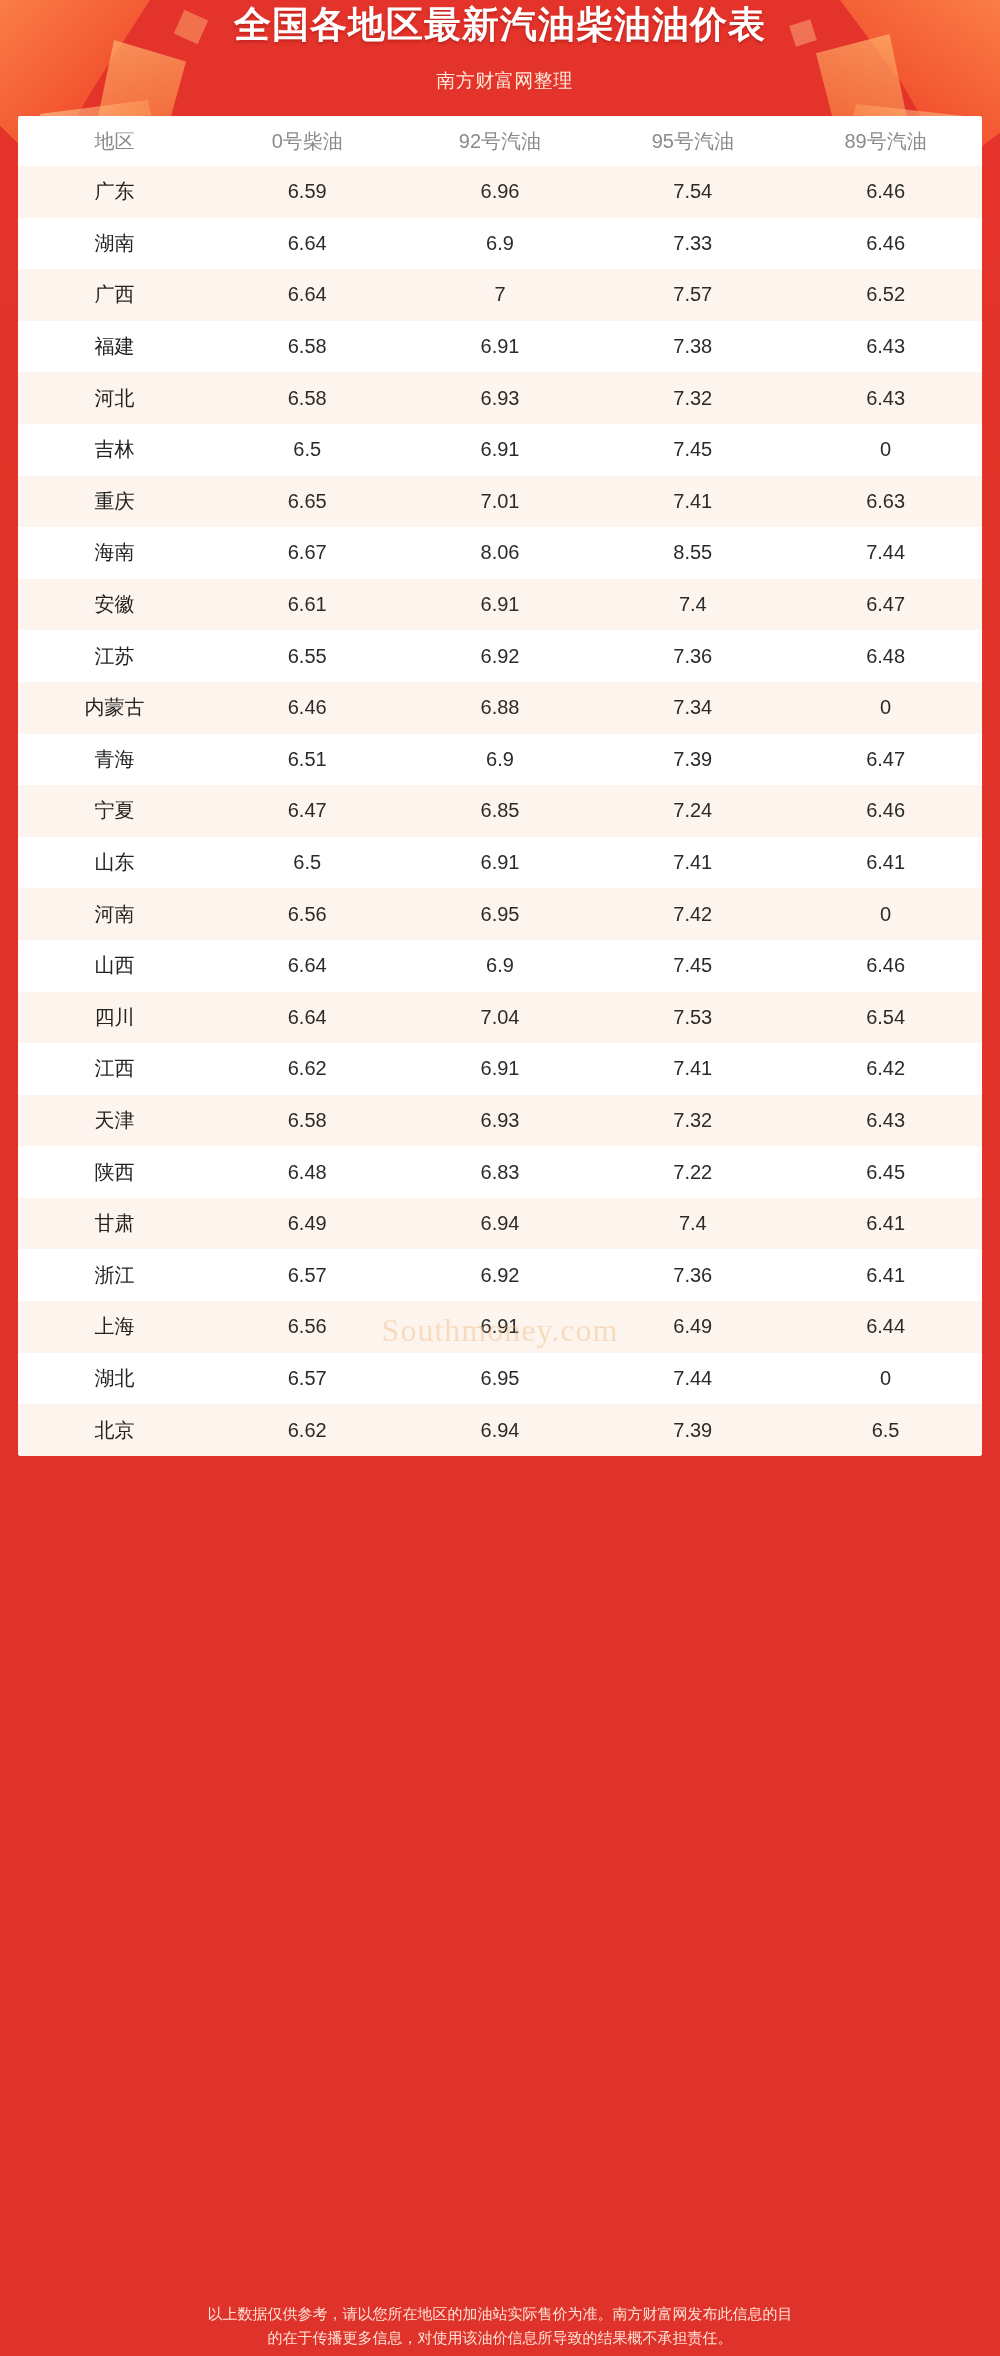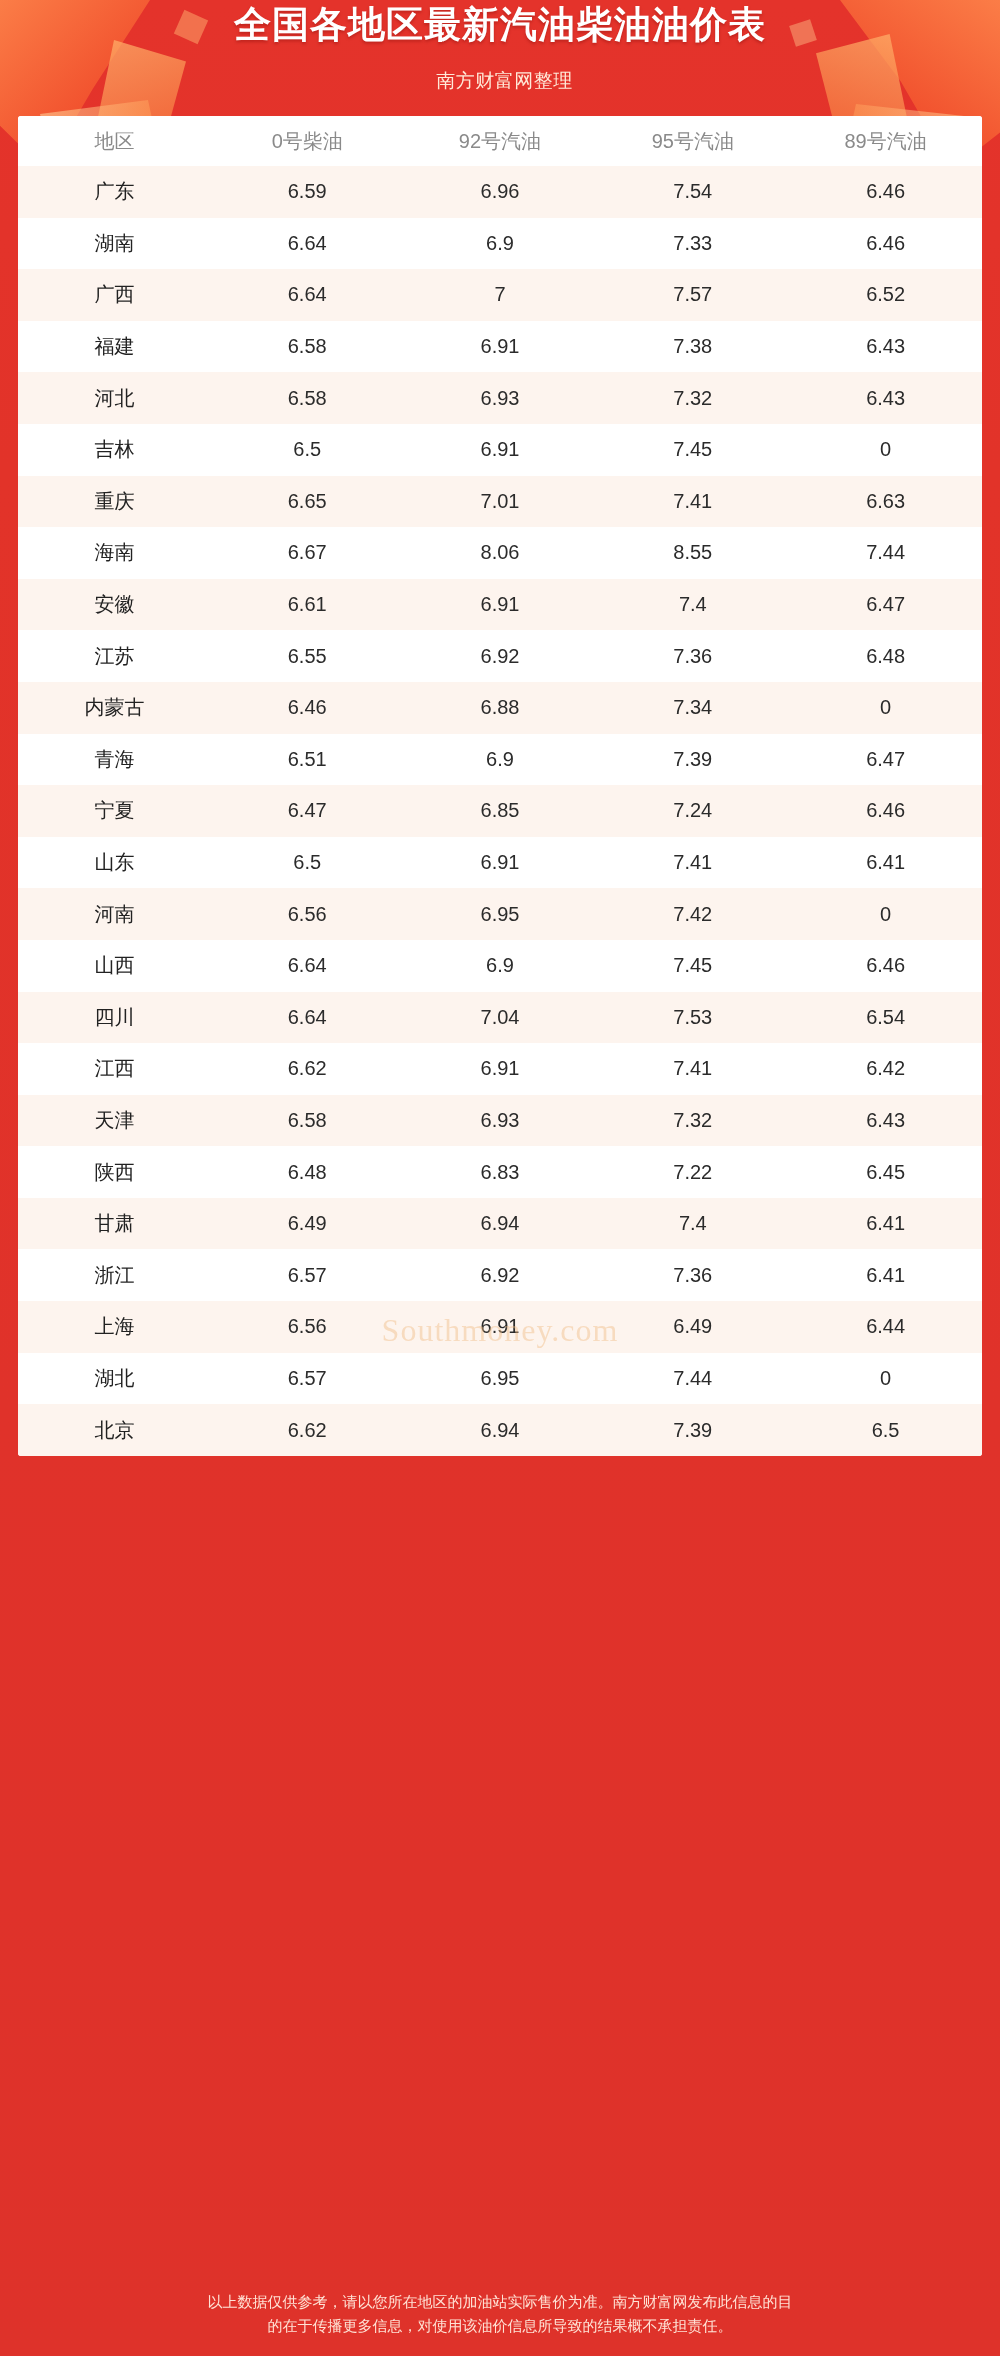--- a/index.html
+++ b/index.html
@@ -130,21 +130,21 @@
     color: #f0b97f;
     line-height: 1.05;
     margin-top: -6px;
     letter-spacing: 1px;
   }
   .footer {
     position: absolute;
     left: 0;
     right: 0;
     bottom: 0;
-    padding: 16px 50px 18px 50px;
+    padding: 16px 50px 6px 50px;
     text-align: center;
     color: #ffe2d5;
     font-size: 15px;
     line-height: 1.6;
     box-sizing: border-box;
   }
   .footer-line { display: block; }
 </style>
 </head>
 <body>

